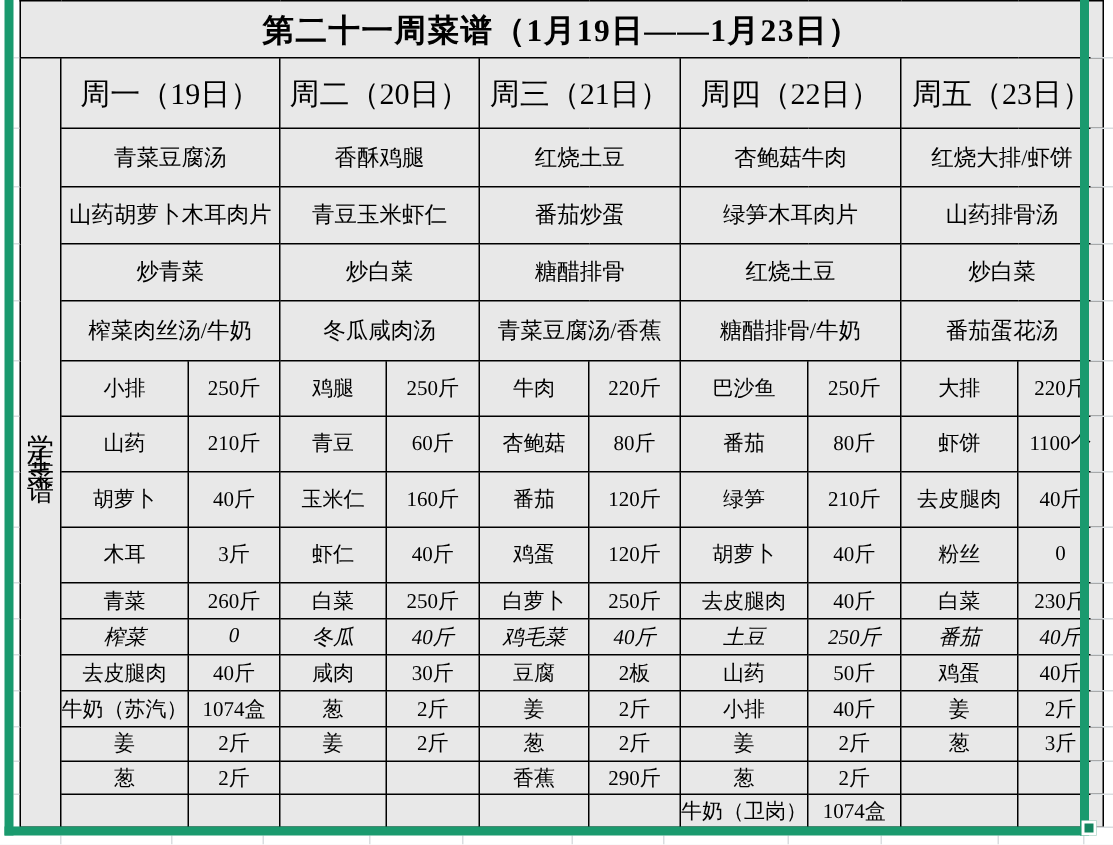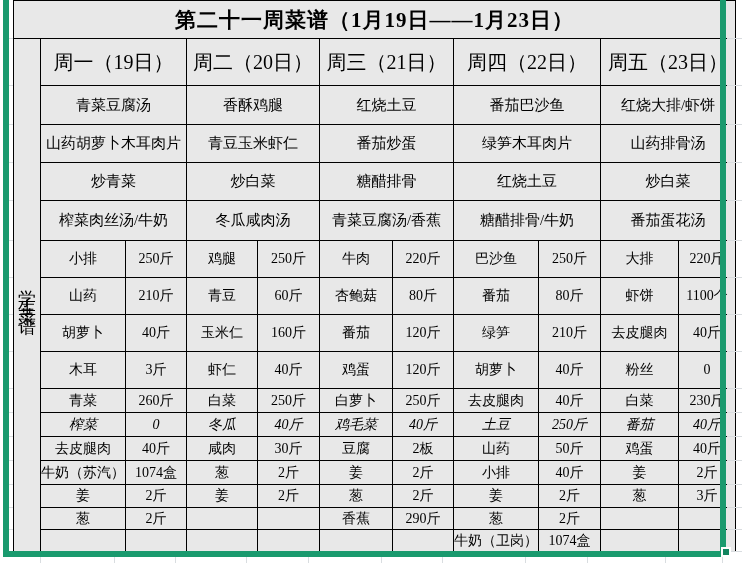--- a/index.html
+++ b/index.html
@@ -59,21 +59,21 @@
           <td class="day-header" colspan="2">周一（19日）</td>
           <td class="day-header" colspan="2">周二（20日）</td>
           <td class="day-header" colspan="2">周三（21日）</td>
           <td class="day-header" colspan="2">周四（22日）</td>
           <td class="day-header" colspan="2">周五（23日）</td>
         </tr>
         <tr style="height: 39px;">
           <td class="dish" colspan="2">青菜豆腐汤</td>
           <td class="dish" colspan="2">香酥鸡腿</td>
           <td class="dish" colspan="2">红烧土豆</td>
-          <td class="dish" colspan="2">番茄巴沙鱼</td>
+          <td class="dish" colspan="2">杏鲍菇牛肉</td>
           <td class="dish" colspan="2">红烧大排/虾饼</td>
         </tr>
         <tr style="height: 38px;">
           <td class="dish" colspan="2">山药胡萝卜木耳肉片</td>
           <td class="dish" colspan="2">青豆玉米虾仁</td>
           <td class="dish" colspan="2">番茄炒蛋</td>
           <td class="dish" colspan="2">绿笋木耳肉片</td>
           <td class="dish" colspan="2">山药排骨汤</td>
         </tr>
         <tr style="height: 38px;">

